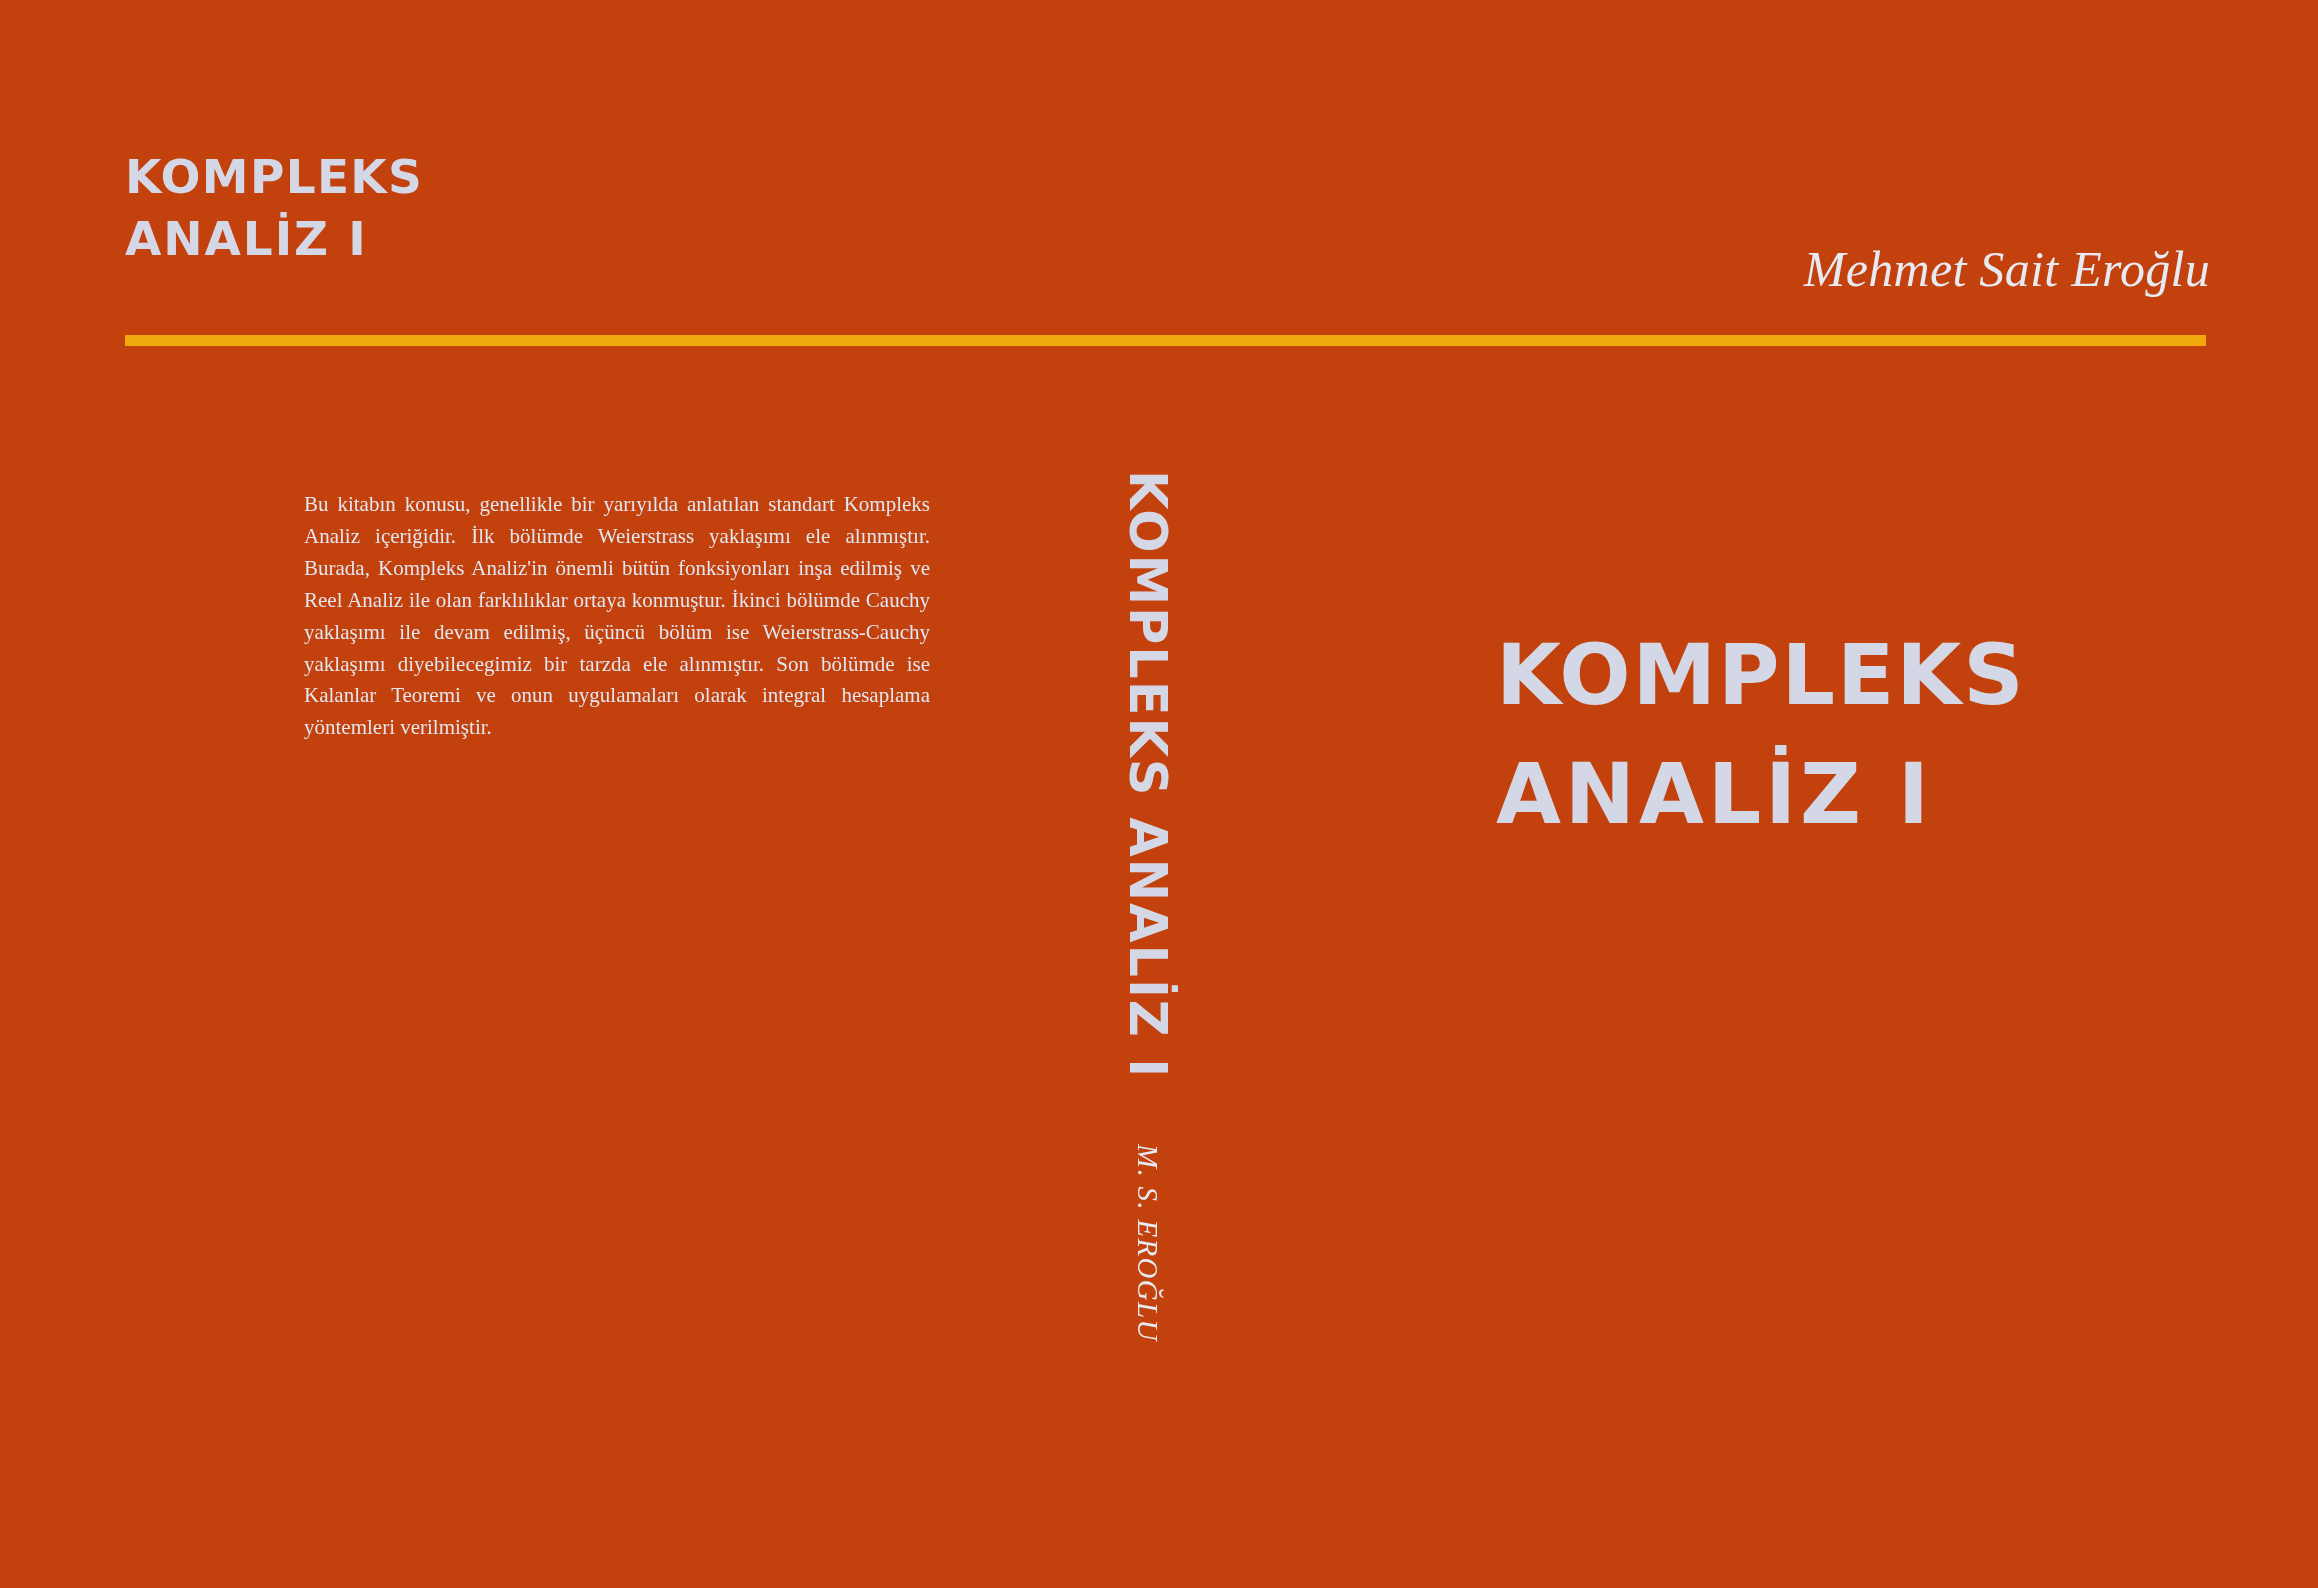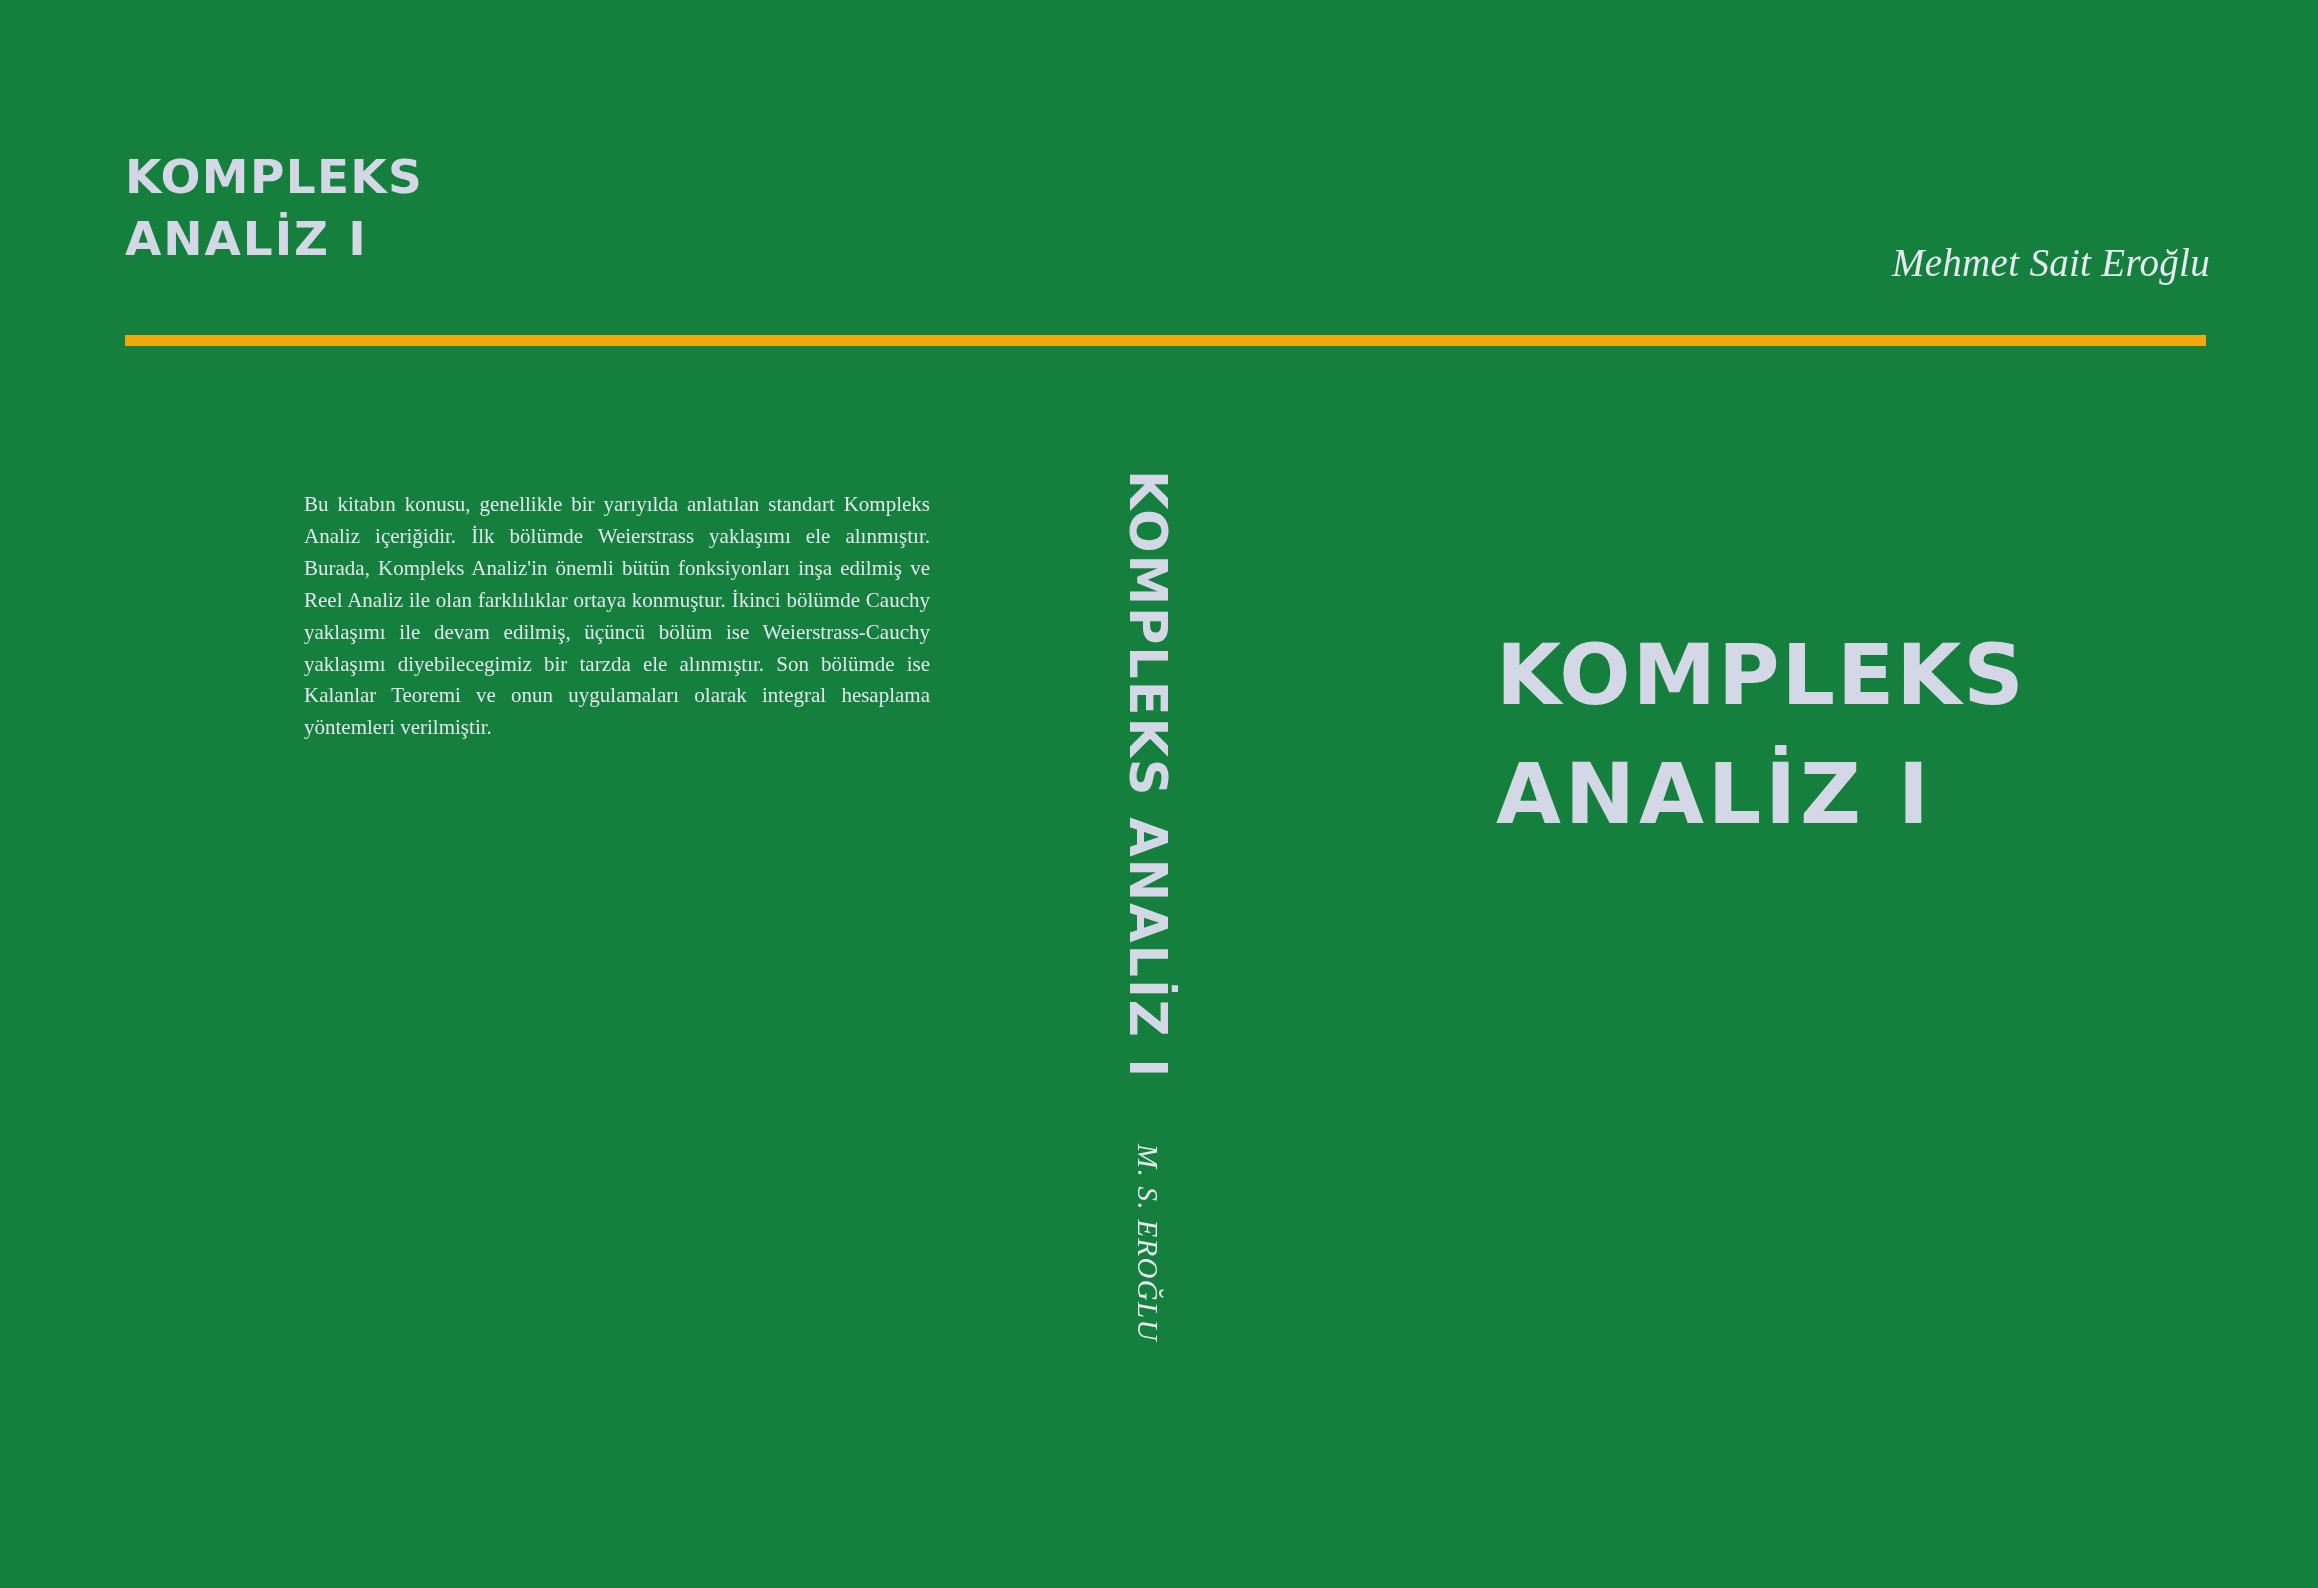--- a/index.html
+++ b/index.html
@@ -4,21 +4,21 @@
 <style>
   html, body {
     margin: 0;
     padding: 0;
     background: #0f1a44;
   }
   #cover {
     position: relative;
     width: 2319px;
     height: 1589px;
-    background: #15803d;
+    background: #c2410c;
     overflow: hidden;
     font-family: "Liberation Sans", sans-serif;
   }
 
   
   .back-title {
     position: absolute;
     left: 125px;
     top: 146px;
     color: #d4d8e6;
@@ -34,21 +34,21 @@
   }
 
   
   .author-top {
     position: absolute;
     right: 109px;
     top: 240px;
     color: #e7eaf2;
     font-family: "Liberation Serif", serif;
     font-style: italic;
-    font-size: 39px;
+    font-size: 50px;
     letter-spacing: 0.3px;
     white-space: nowrap;
   }
 
   
   .gold-rule {
     position: absolute;
     left: 125px;
     top: 335px;
     width: 2081px;

